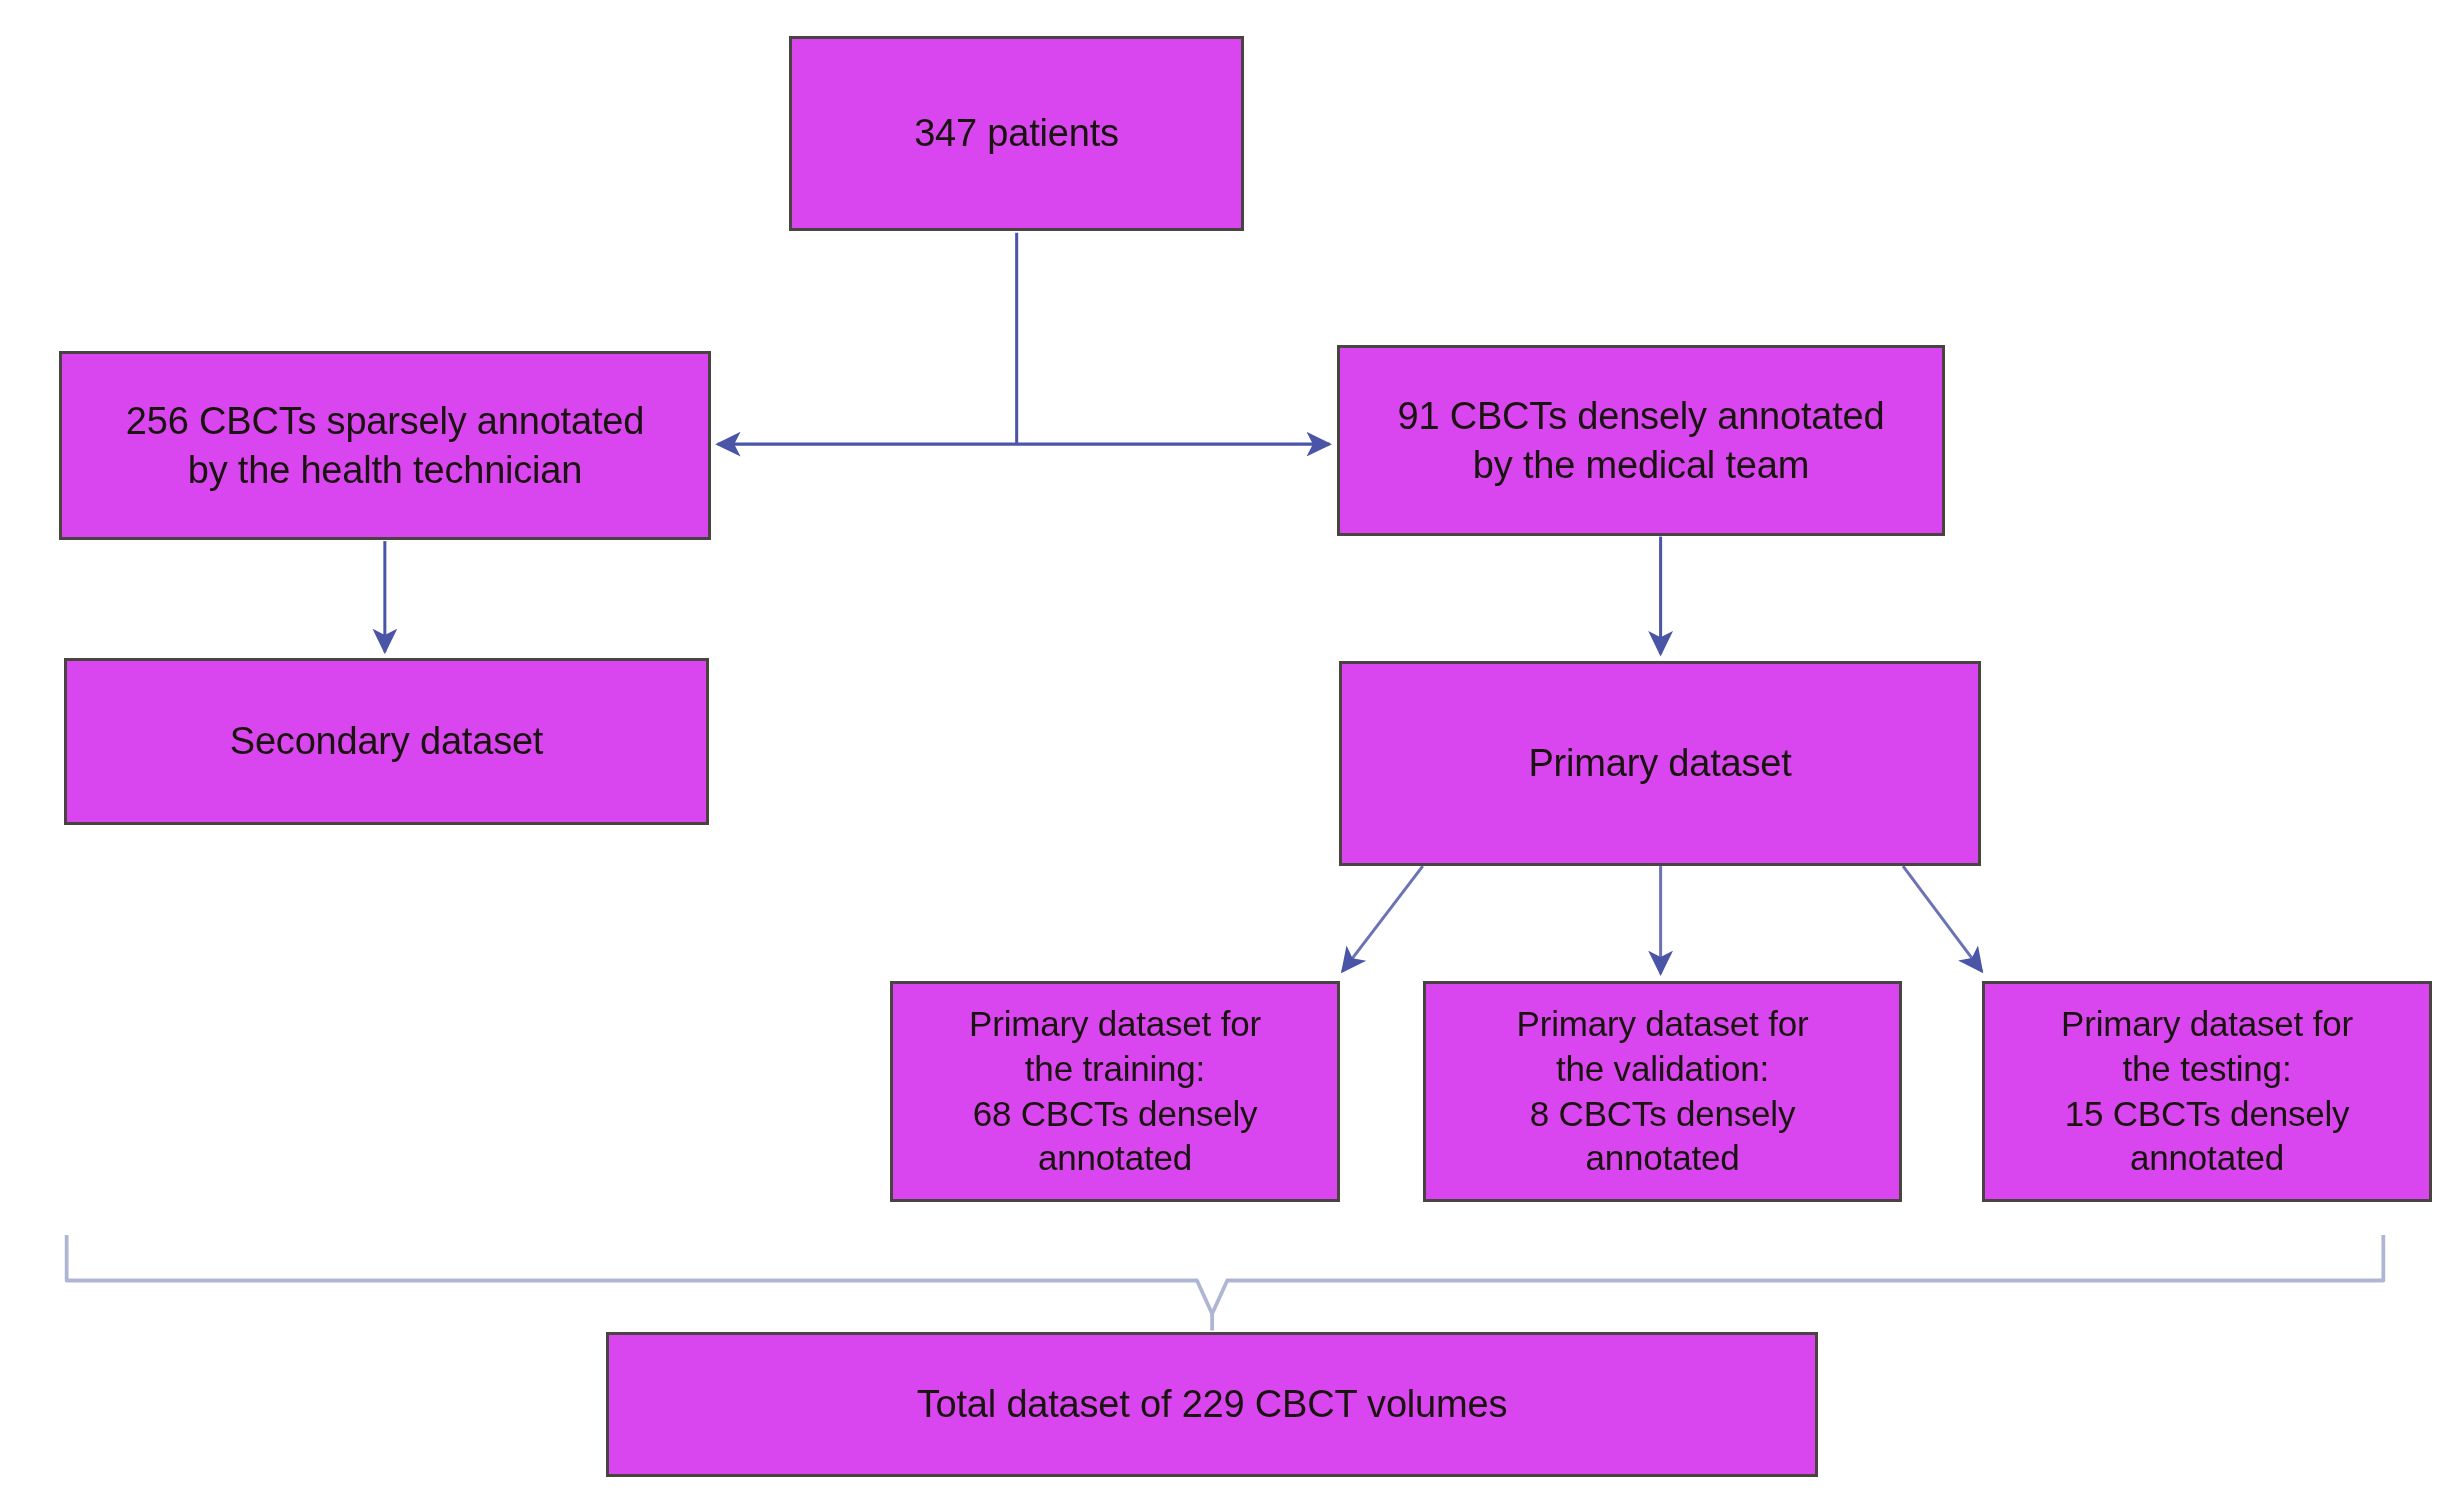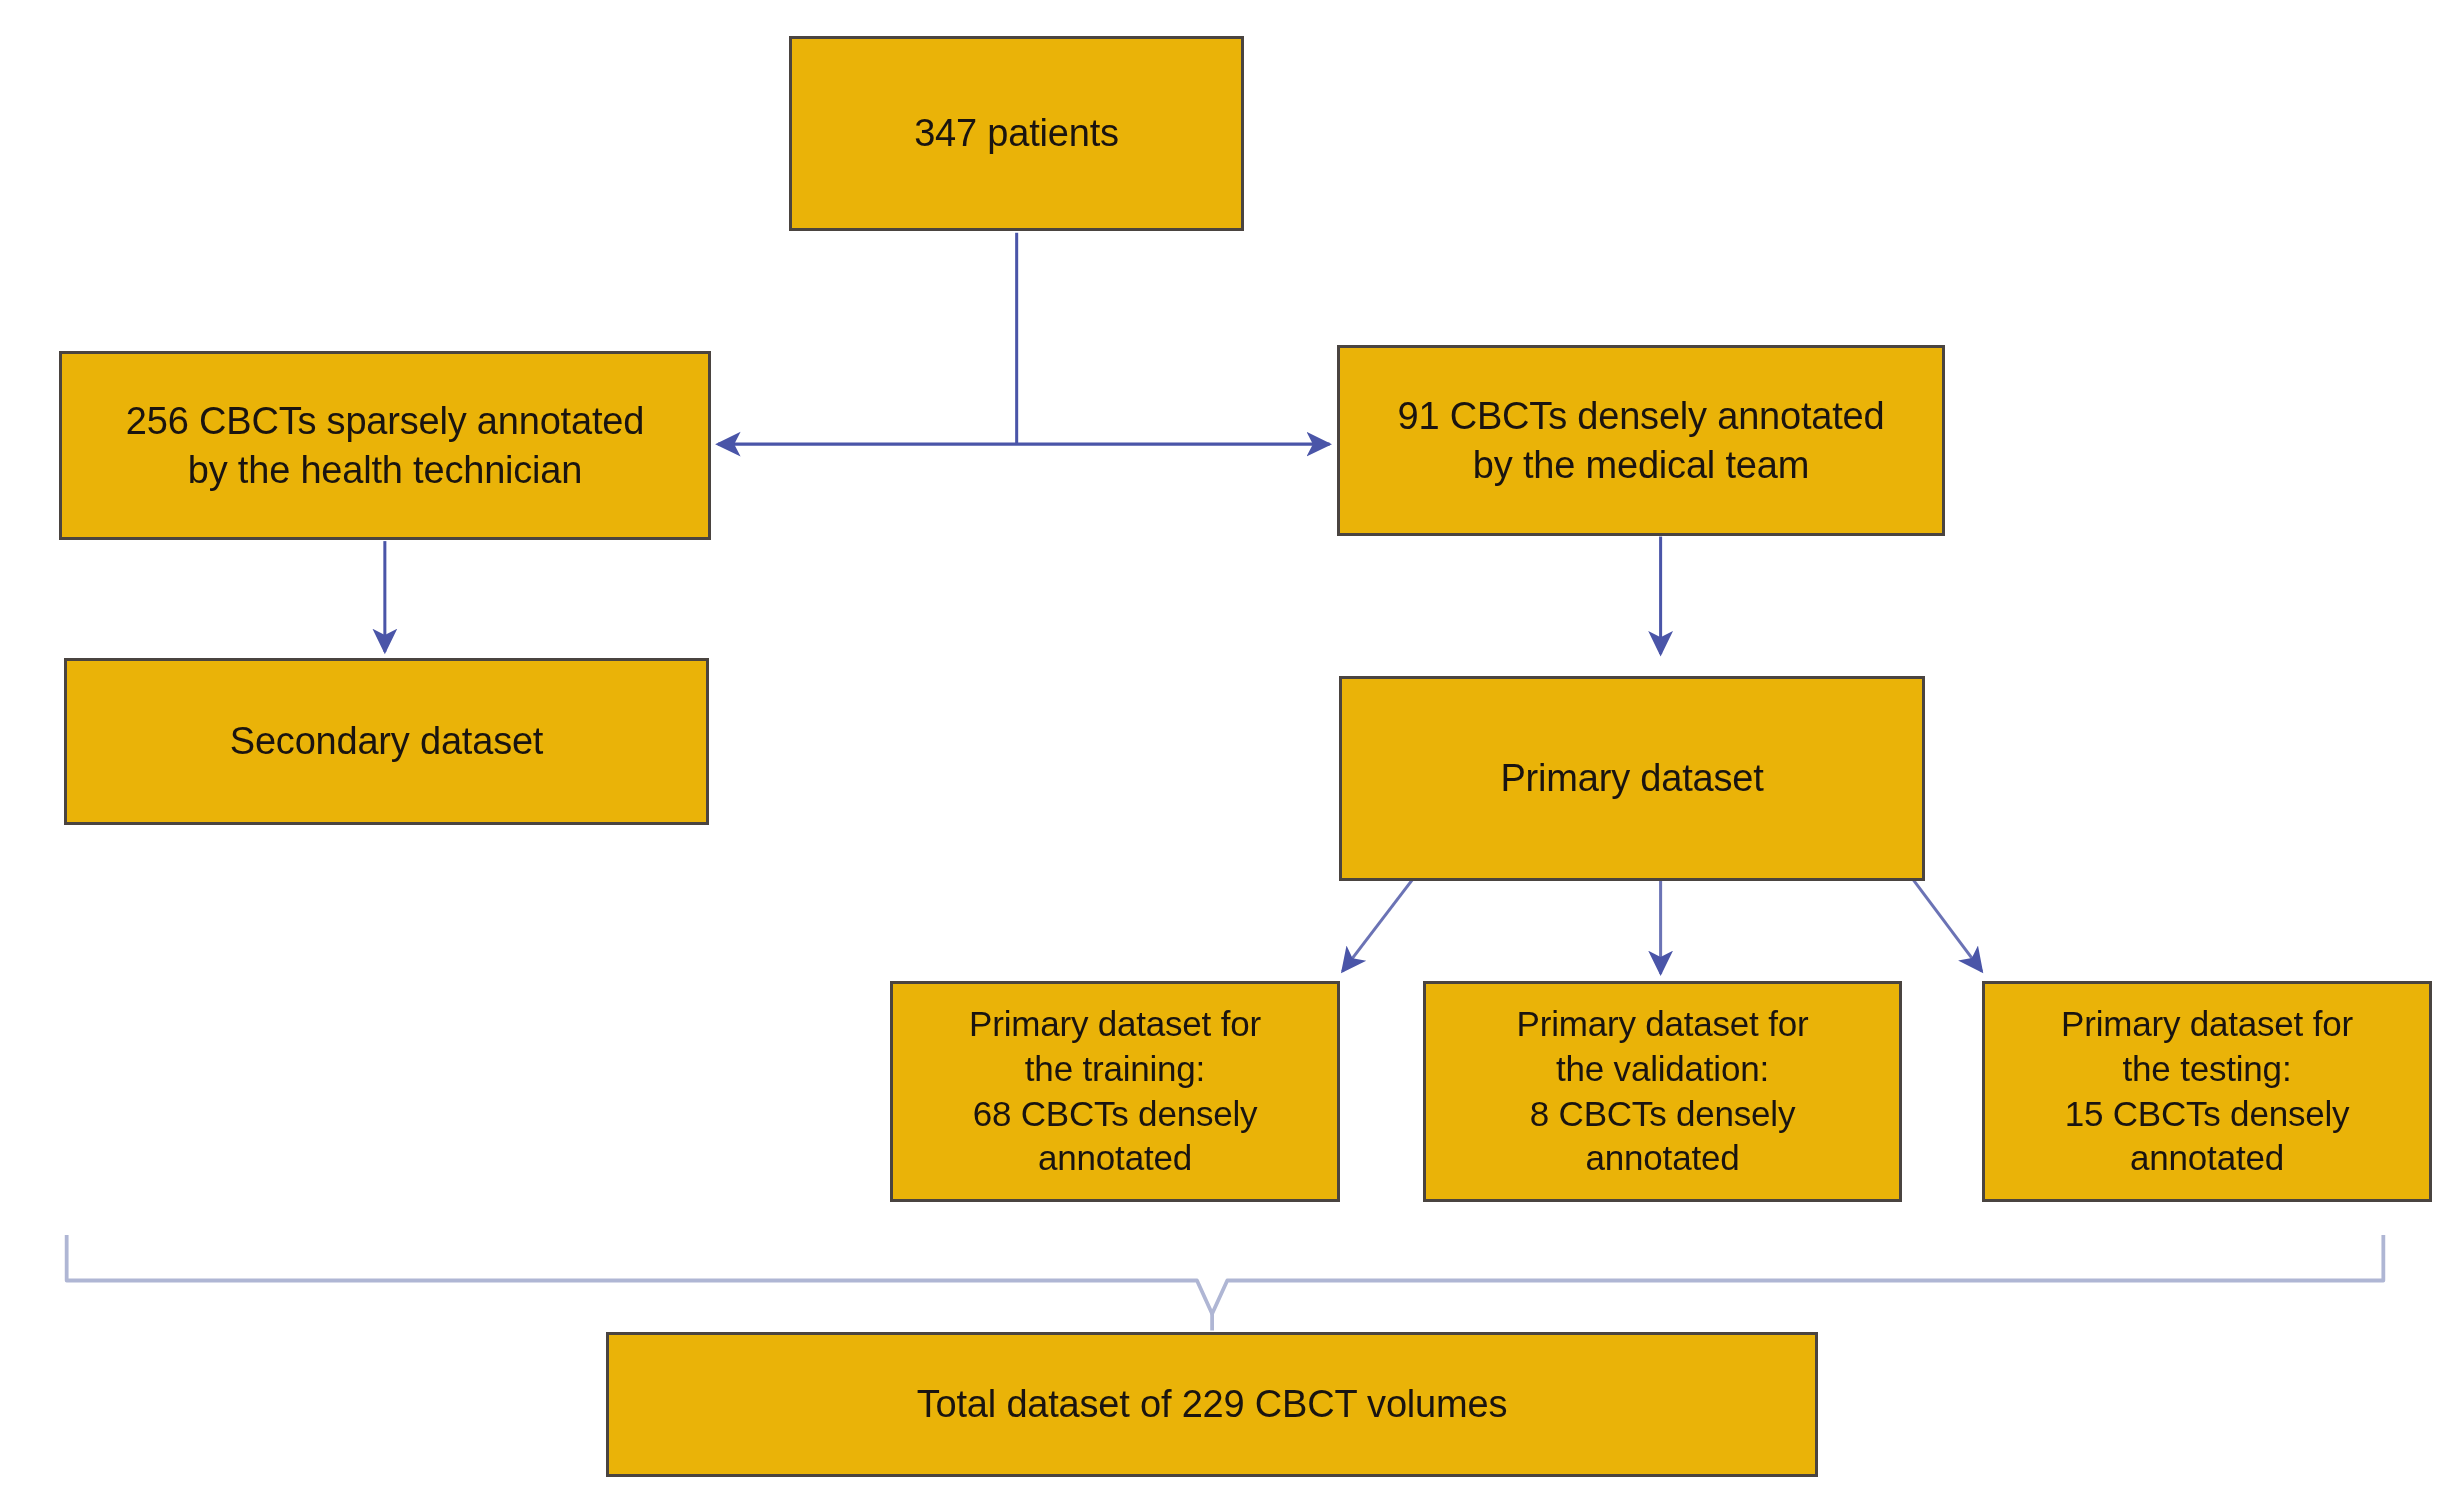--- a/index.html
+++ b/index.html
@@ -13,21 +13,21 @@
   #canvas {
     position: relative;
     width: 2450px;
     height: 1511px;
     background: #ffffff;
     overflow: hidden;
   }
   .node {
     position: absolute;
     box-sizing: border-box;
-    background: #eab308;
+    background: #d946ef;
     border: 3.8px solid #4A4440;
     display: flex;
     align-items: center;
     justify-content: center;
     text-align: center;
     color: #1A1410;
     font-family: "Liberation Sans", sans-serif;
     line-height: 1.28;
     white-space: pre-line;
     letter-spacing: -0.2px;
@@ -37,21 +37,21 @@
     width: 100%;
     padding: 0 7.6px;
     box-sizing: border-box;
     white-space: pre-line;
   }
   
   #node-patients   { left: 789px; top: 36px;   width: 455px;  height: 195px; font-size: 38px; }
   #node-sparse     { left: 59px;   top: 351px;  width: 652px;  height: 189px; font-size: 38px; }
   #node-dense      { left: 1337px; top: 345px;  width: 608px;  height: 191px; font-size: 38px; }
   #node-secondary  { left: 64px;   top: 658px;  width: 645px;  height: 167px; font-size: 38px; justify-content: center; }
-  #node-primary    { left: 1339px; top: 676px;  width: 586px;  height: 205px; font-size: 38px; }
+  #node-primary    { left: 1339px; top: 661px;  width: 642px;  height: 205px; font-size: 38px; }
   #node-training   { left: 890px; top: 981px; width: 450px;  height: 221px; font-size: 35px; }
   #node-validation { left: 1423px; top: 981px; width: 479px;  height: 221px; font-size: 35px; }
   #node-testing    { left: 1982px; top: 981px; width: 450px;  height: 221px; font-size: 35px; }
   #node-total      { left: 606px;  top: 1332px; width: 1212px; height: 145px; font-size: 38px; }
 
   .edge-layer {
     position: absolute;
     left: 0; top: 0;
     width: 2450px;
     height: 1511px;

